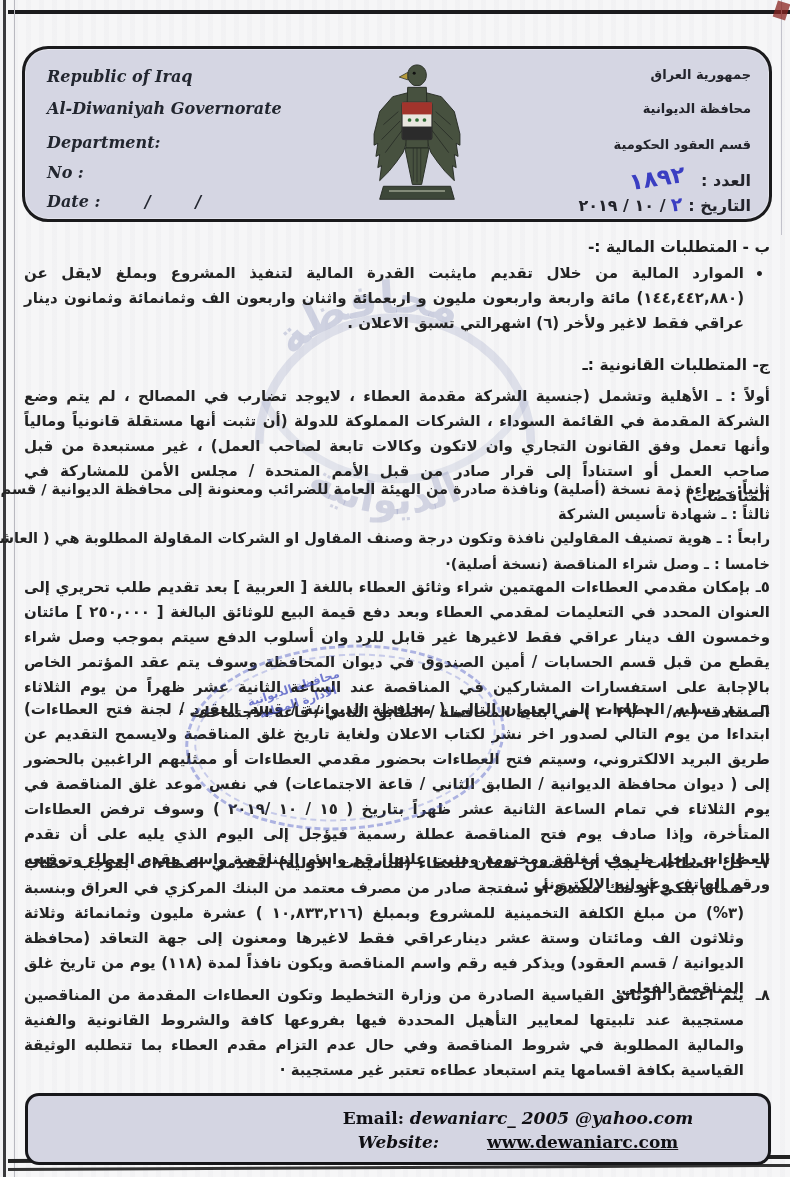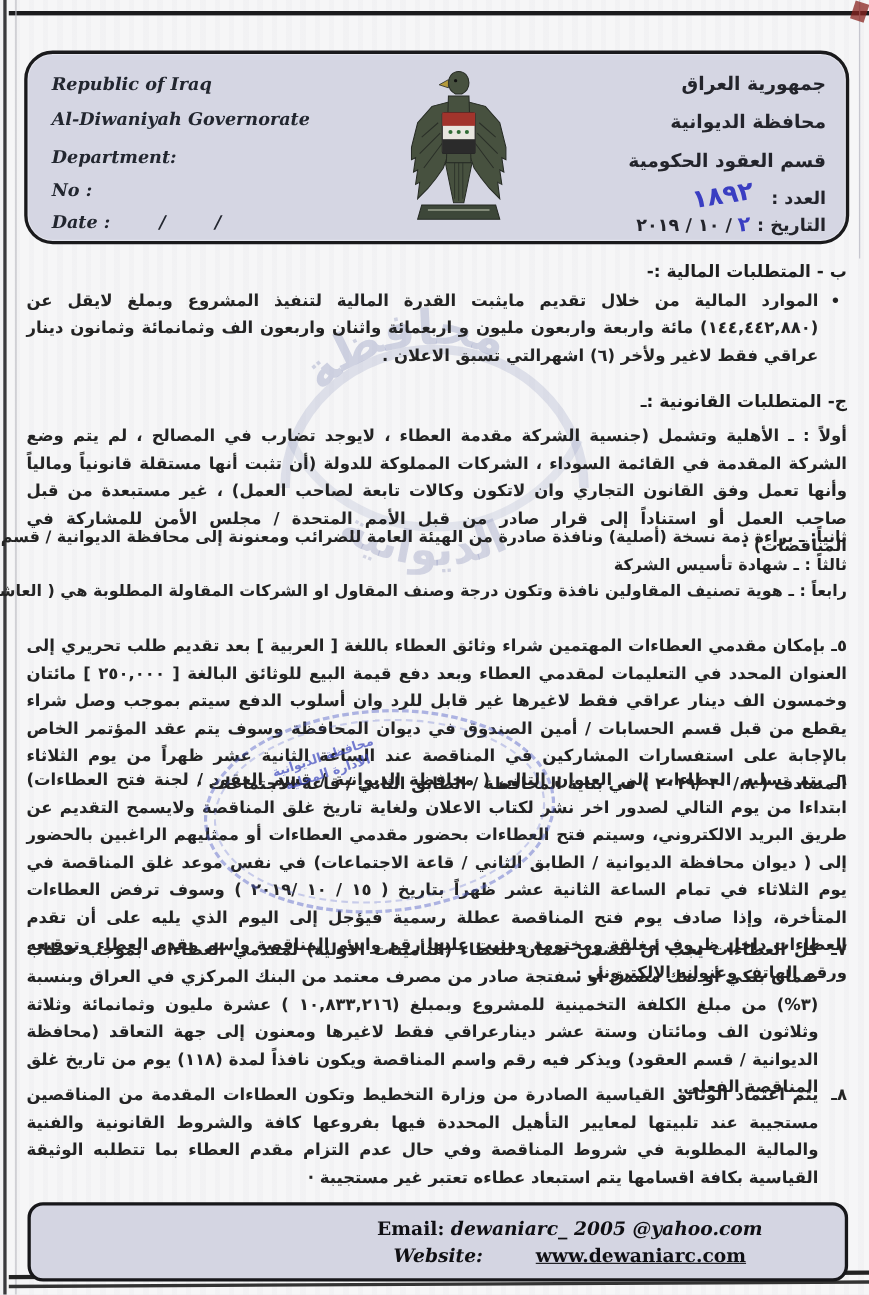--- a/index.html
+++ b/index.html
@@ -13,21 +13,21 @@
   .left-rule-b{position:absolute;left:14px;top:0;bottom:0;width:1px;background:#b9b9c0;}
   .right-rule{position:absolute;right:8px;top:0;height:235px;width:1px;background:#c2c2cb;}
   .bottom-rule-a{position:absolute;left:8px;right:0;top:1157px;height:4px;background:#222;transform:rotate(-0.3deg);}
   .bottom-rule-b{position:absolute;left:8px;right:0;top:1166px;height:3px;background:#333;transform:rotate(-0.3deg);}
   .corner-mark{position:absolute;right:2px;top:2px;width:13px;height:17px;background:#8a2420;opacity:.75;transform:rotate(18deg);}
   
   .hdr{position:absolute;left:22px;top:46px;width:744px;height:170px;background:#d5d6e3;
        border:3px solid #1a1a1c;border-radius:26px;box-shadow:inset 0 0 0 1px rgba(255,255,255,.35);}
   .eng-line{position:absolute;left:22px;white-space:pre;font-family:"DejaVu Serif",serif;
             font-style:italic;font-weight:700;font-size:16px;color:#22262f;}
-  .ar-line{position:absolute;right:18px;direction:rtl;text-align:right;font-weight:700;font-size:17px;color:#23242b;}
+  .ar-line{position:absolute;right:18px;direction:rtl;text-align:right;font-weight:700;font-size:13px;color:#23242b;}
   .ar-line.small{font-size:16px;}
   .hand{display:inline-block;color:#3a3ec2;font-weight:700;}
   .hand-number{font-size:23px;transform:rotate(-9deg);letter-spacing:2px;margin-right:10px;}
   .hand-day{font-size:19px;transform:rotate(-6deg);}
   .emblem{position:absolute;left:336px;top:6px;width:112px;height:158px;}
   
   .para{position:absolute;right:20px;left:24px;direction:rtl;font-weight:700;font-size:15px;
         line-height:25px;text-align:justify;color:#242424;}
   .oneline{white-space:nowrap;font-size:14.5px;}
   .sec-title{position:absolute;right:20px;direction:rtl;font-weight:700;font-size:15.5px;
@@ -143,20 +143,24 @@
     <span>ـ براءة ذمة نسخة (أصلية) ونافذة صادرة من الهيئة العامة للضرائب ومعنونة إلى محافظة الديوانية / قسم العقود</span>
   </div>
   <div class="para oneline" style="top:502px">
     <span class="ulab">ثالثاً :</span>
     <span>ـ شهادة تأسيس الشركة</span>
   </div>
   <div class="para oneline" style="top:526px">
     <span class="ulab">رابعاً :</span>
     <span>ـ هوية تصنيف المقاولين نافذة وتكون درجة وصنف المقاول او الشركات المقاولة المطلوبة هي ( العاشرة ) ·</span>
   </div>
+  <div class="para oneline" style="top:552px">
+    <span class="ulab">خامسا :</span>
+    <span>ـ وصل شراء المناقصة (نسخة أصلية)·</span>
+  </div>
 
   <div class="para" style="top:575px">
     <span>٥ـ</span>
     <span>بإمكان مقدمي العطاءات المهتمين شراء وثائق العطاء باللغة [ العربية ] بعد تقديم طلب تحريري إلى العنوان المحدد في التعليمات لمقدمي العطاء وبعد دفع قيمة البيع للوثائق البالغة [ ٢٥٠,٠٠٠ ] مائتان وخمسون الف دينار عراقي فقط لاغيرها غير قابل للرد وان أسلوب الدفع سيتم بموجب وصل شراء يقطع من قبل قسم الحسابات / أمين الصندوق في ديوان المحافظة وسوف يتم عقد المؤتمر الخاص بالإجابة على استفسارات المشاركين في المناقصة عند الساعة الثانية عشر ظهراً من يوم الثلاثاء المصادف ( ٨ / ١٠ /٢٠١٩ ) في بناية المحافظة / الطابق الثاني / قاعة الاجتماعات ·</span>
   </div>
   <div class="para" style="top:697px">
     <span>٦ـ</span>
     <span>يتم تسليم العطاءات إلى العنوان التالي ( محافظة الديوانية / قسم العقود / لجنة فتح العطاءات) ابتداءا من يوم التالي لصدور اخر نشر لكتاب الاعلان ولغاية تاريخ غلق المناقصة ولايسمح التقديم عن طريق البريد الالكتروني، وسيتم فتح العطاءات بحضور مقدمي العطاءات أو ممثليهم الراغبين بالحضور إلى ( ديوان محافظة الديوانية / الطابق الثاني / قاعة الاجتماعات) في نفس موعد غلق المناقصة في يوم الثلاثاء في تمام الساعة الثانية عشر ظهراً بتاريخ ( ١٥ / ١٠ /٢٠١٩ ) وسوف ترفض العطاءات المتأخرة، وإذا صادف يوم فتح المناقصة عطلة رسمية فيؤجل إلى اليوم الذي يليه على أن تقدم العطاءات داخل ظروف مغلقة ومختومة ومثبت عليها رقم واسم المناقصة واسم مقدم العطاء وتوقيعه ورقم الهاتف وعنوانه الالكتروني ·</span>
   </div>
   <div class="para hangpad" style="top:851px">

